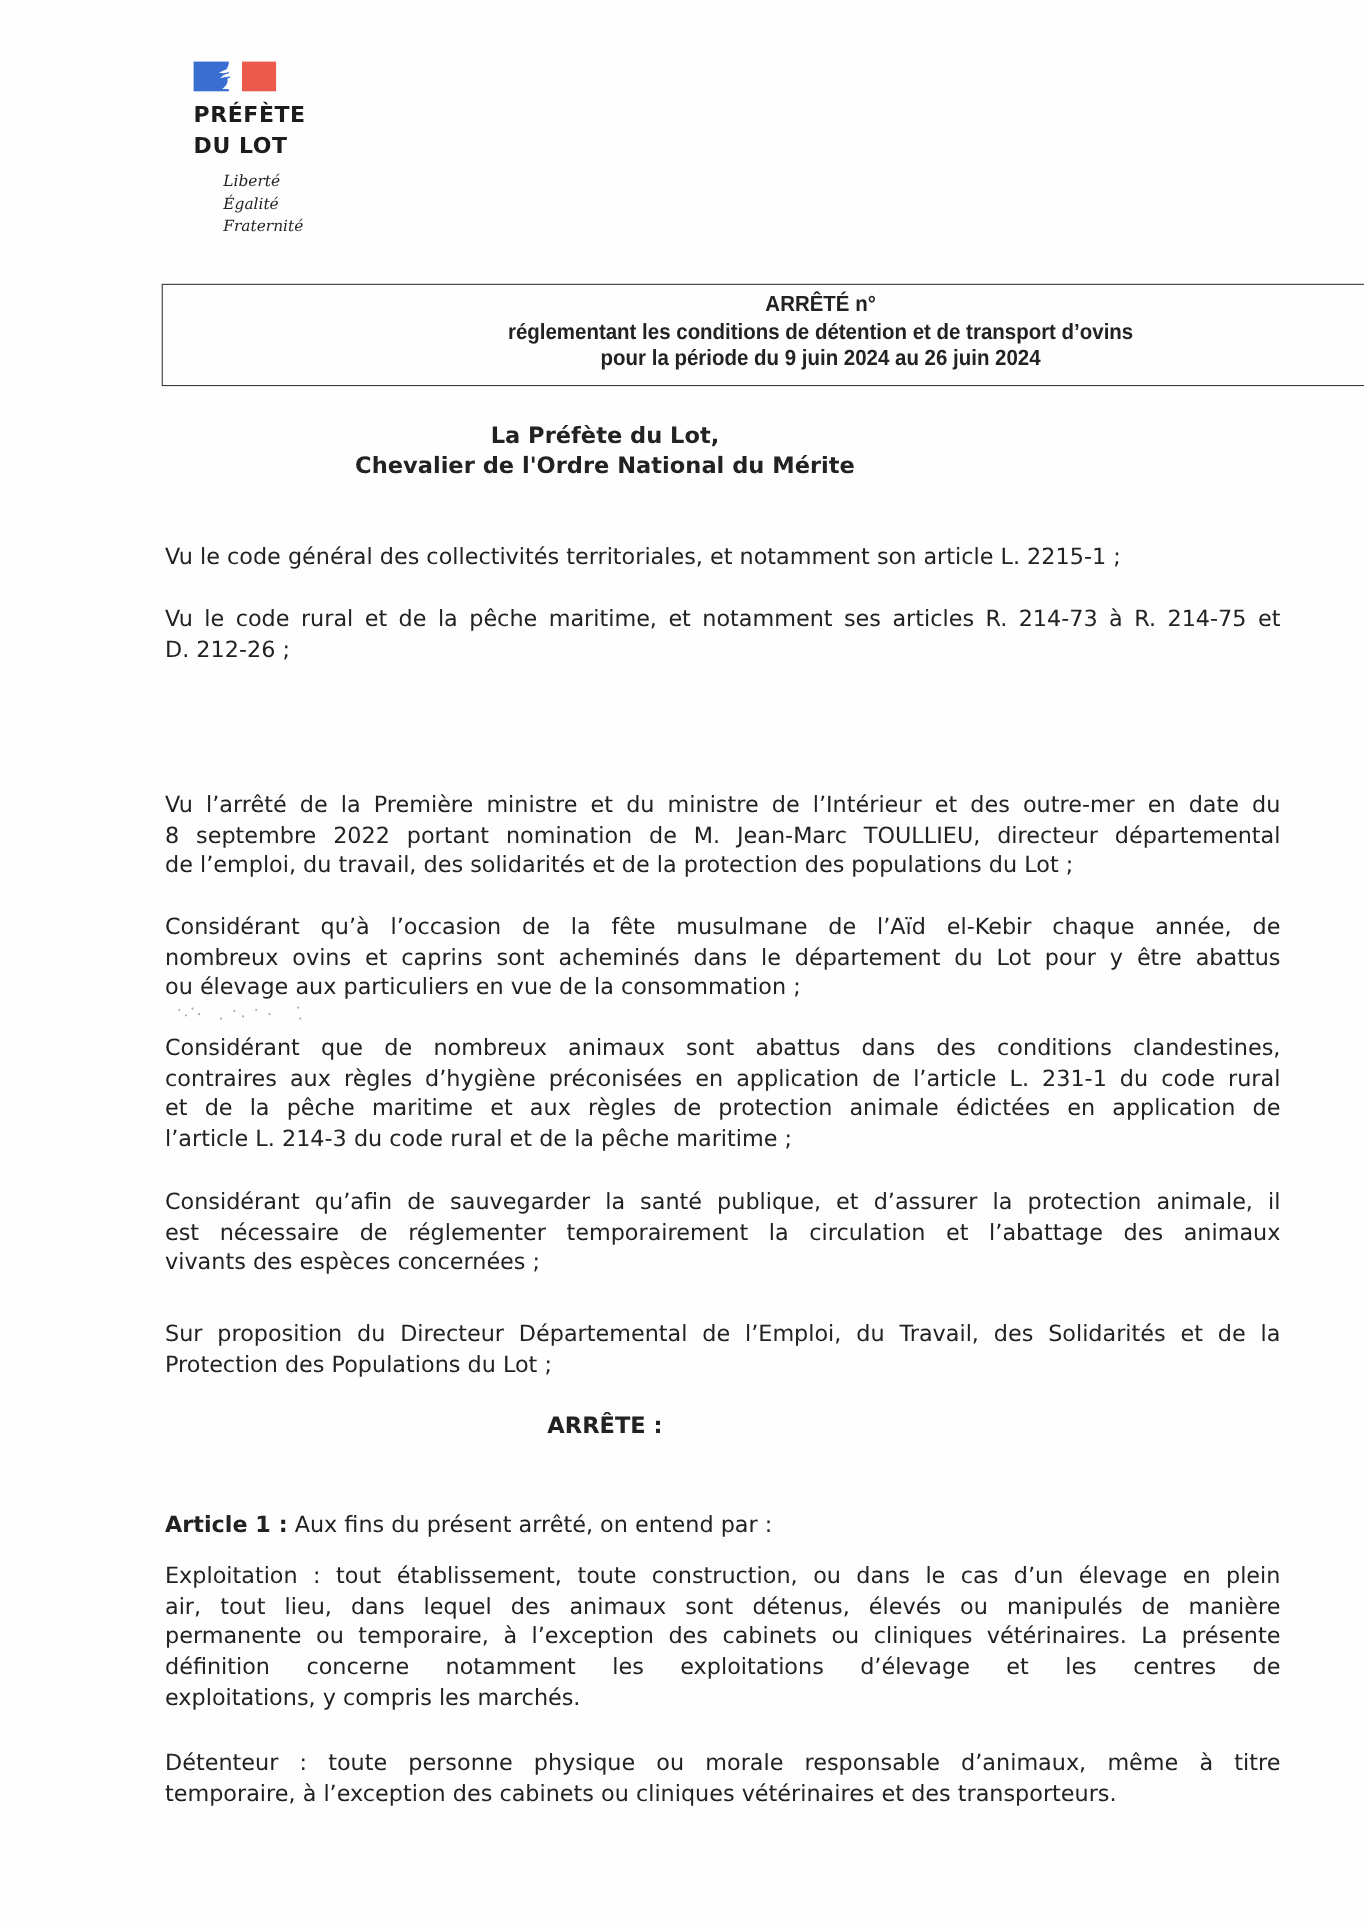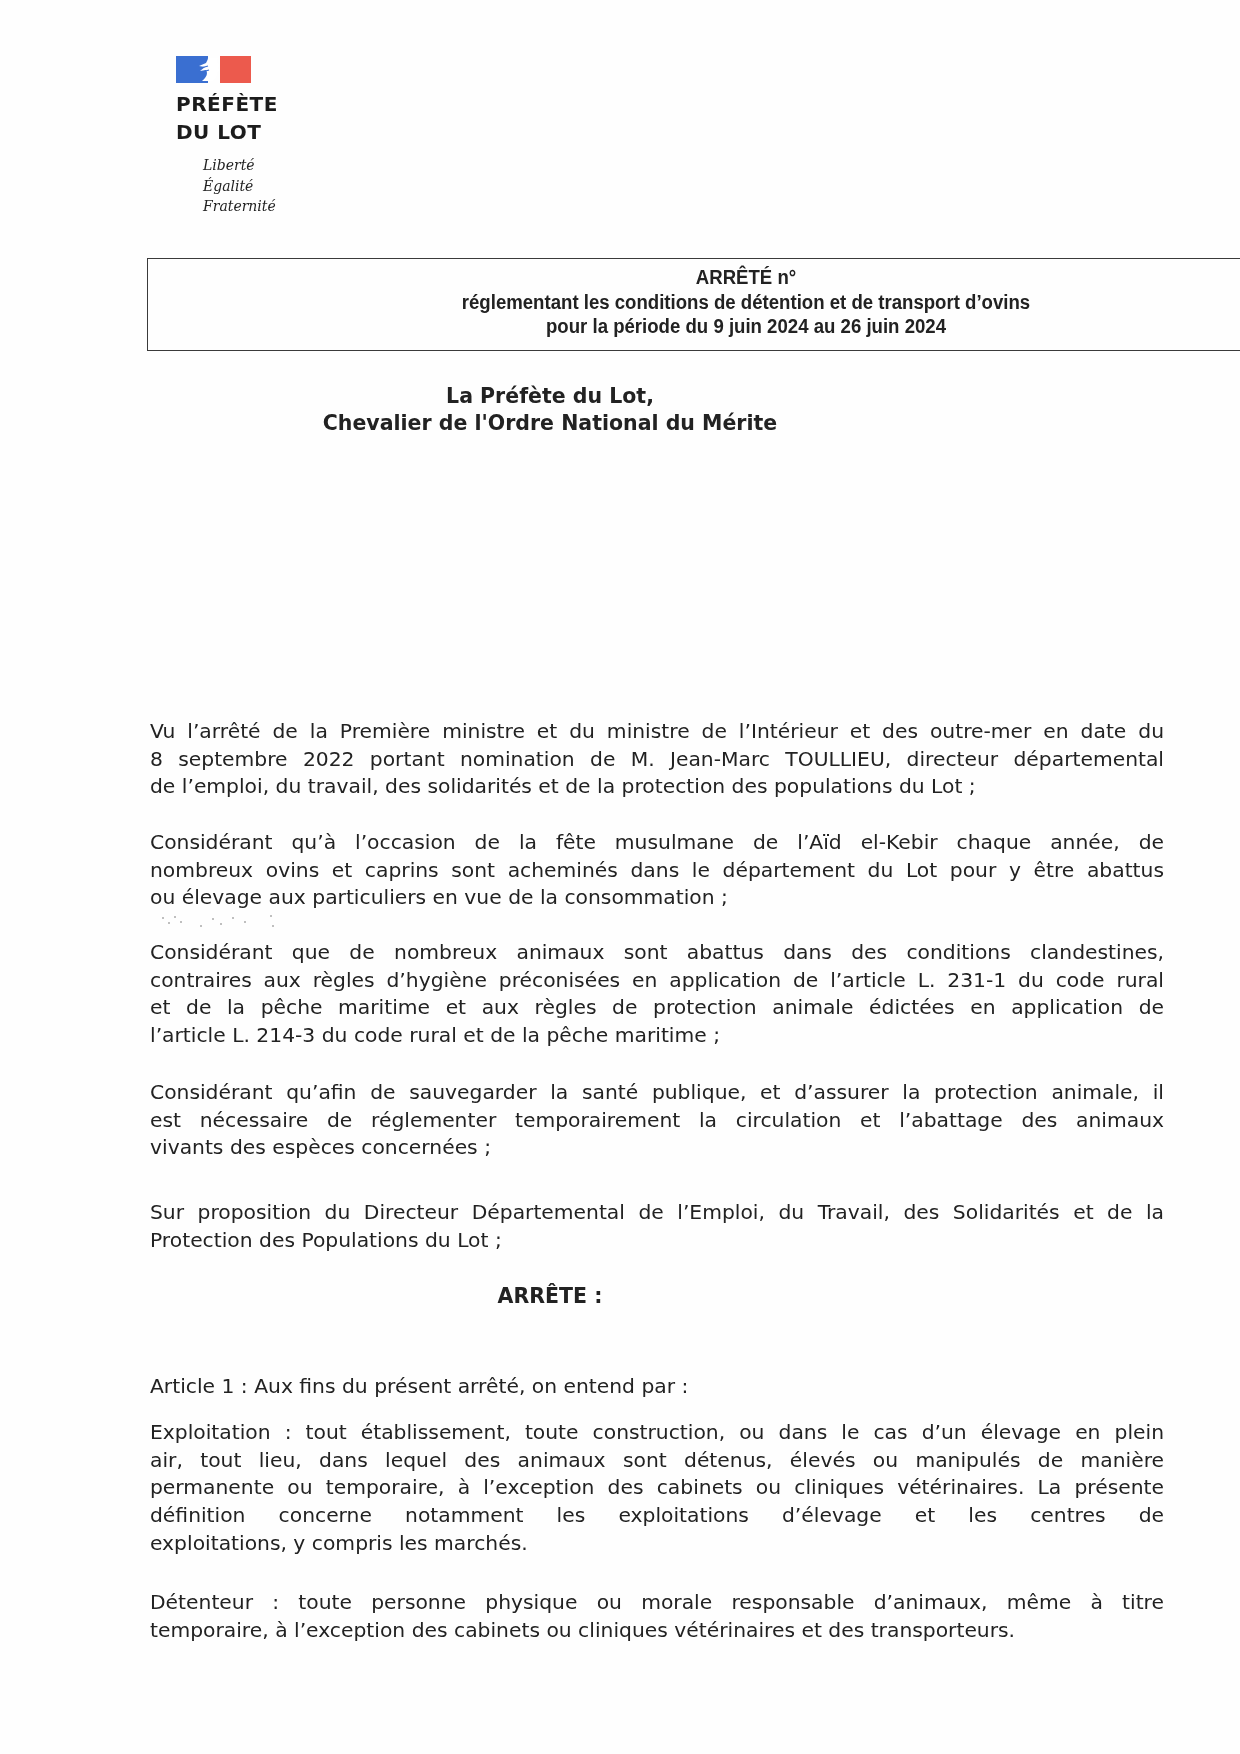--- a/index.html
+++ b/index.html
@@ -29,21 +29,21 @@
     .tl2 { top: 32px; }
     .tl3 { top: 56px; }
 
     .center-head { position: absolute; left: 0; width: 1100px; text-align: center;
                    font-weight: bold; font-size: 20.5px; color: #222; white-space: nowrap; }
 
     .para { position: absolute; left: 150px; width: 1014px; font-size: 20.3px;
             line-height: 27.7px; color: #222; text-align: justify; }
     .para .ln { display: block; white-space: nowrap; }
     .para .ln.j { text-align: justify; text-align-last: justify; white-space: normal; height: 27.7px; overflow: hidden; }
-    .bold { font-weight: normal; }
+    .bold { font-weight: bold; }
 
     .scribble { position: absolute; left: 160px; top: 913px; width: 150px; height: 20px; }
     .speck { position: absolute; width: 2px; height: 2px; background: #aaa; border-radius: 1px; }
   </style>
 </head>
 <body>
 
 <div class="page">
 
   <div class="logo">
@@ -68,20 +68,27 @@
 
   <div class="title-box">
     <div class="title-line tl1">ARRÊTÉ n°</div>
     <div class="title-line tl2">réglementant les conditions de détention et de transport d’ovins</div>
     <div class="title-line tl3">pour la période du 9 juin 2024 au 26 juin 2024</div>
   </div>
 
   <div class="center-head" style="top:384px;">La Préfète du Lot,</div>
   <div class="center-head" style="top:411px;">Chevalier de l'Ordre National du Mérite</div>
 
+  <div class="para" style="top:493px;">
+    <span class="ln">Vu le code général des collectivités territoriales, et notamment son article L. 2215-1 ;</span>
+  </div>
+  <div class="para" style="top:549px;">
+    <span class="ln j">Vu le code rural et de la pêche maritime, et notamment ses articles R. 214-73 à R. 214-75 et</span>
+    <span class="ln">D. 212-26 ;</span>
+  </div>
   <div class="para" style="top:718px;">
     <span class="ln j">Vu l’arrêté de la Première ministre et du ministre de l’Intérieur et des outre-mer en date du</span>
     <span class="ln j">8 septembre 2022 portant nomination de M. Jean-Marc TOULLIEU, directeur départemental</span>
     <span class="ln">de l’emploi, du travail, des solidarités et de la protection des populations du Lot ;</span>
   </div>
 
   <div class="para" style="top:829px;">
     <span class="ln j">Considérant qu’à l’occasion de la fête musulmane de l’Aïd el-Kebir chaque année, de</span>
     <span class="ln j">nombreux ovins et caprins sont acheminés dans le département du Lot pour y être abattus</span>
     <span class="ln">ou élevage aux particuliers en vue de la consommation ;</span>

